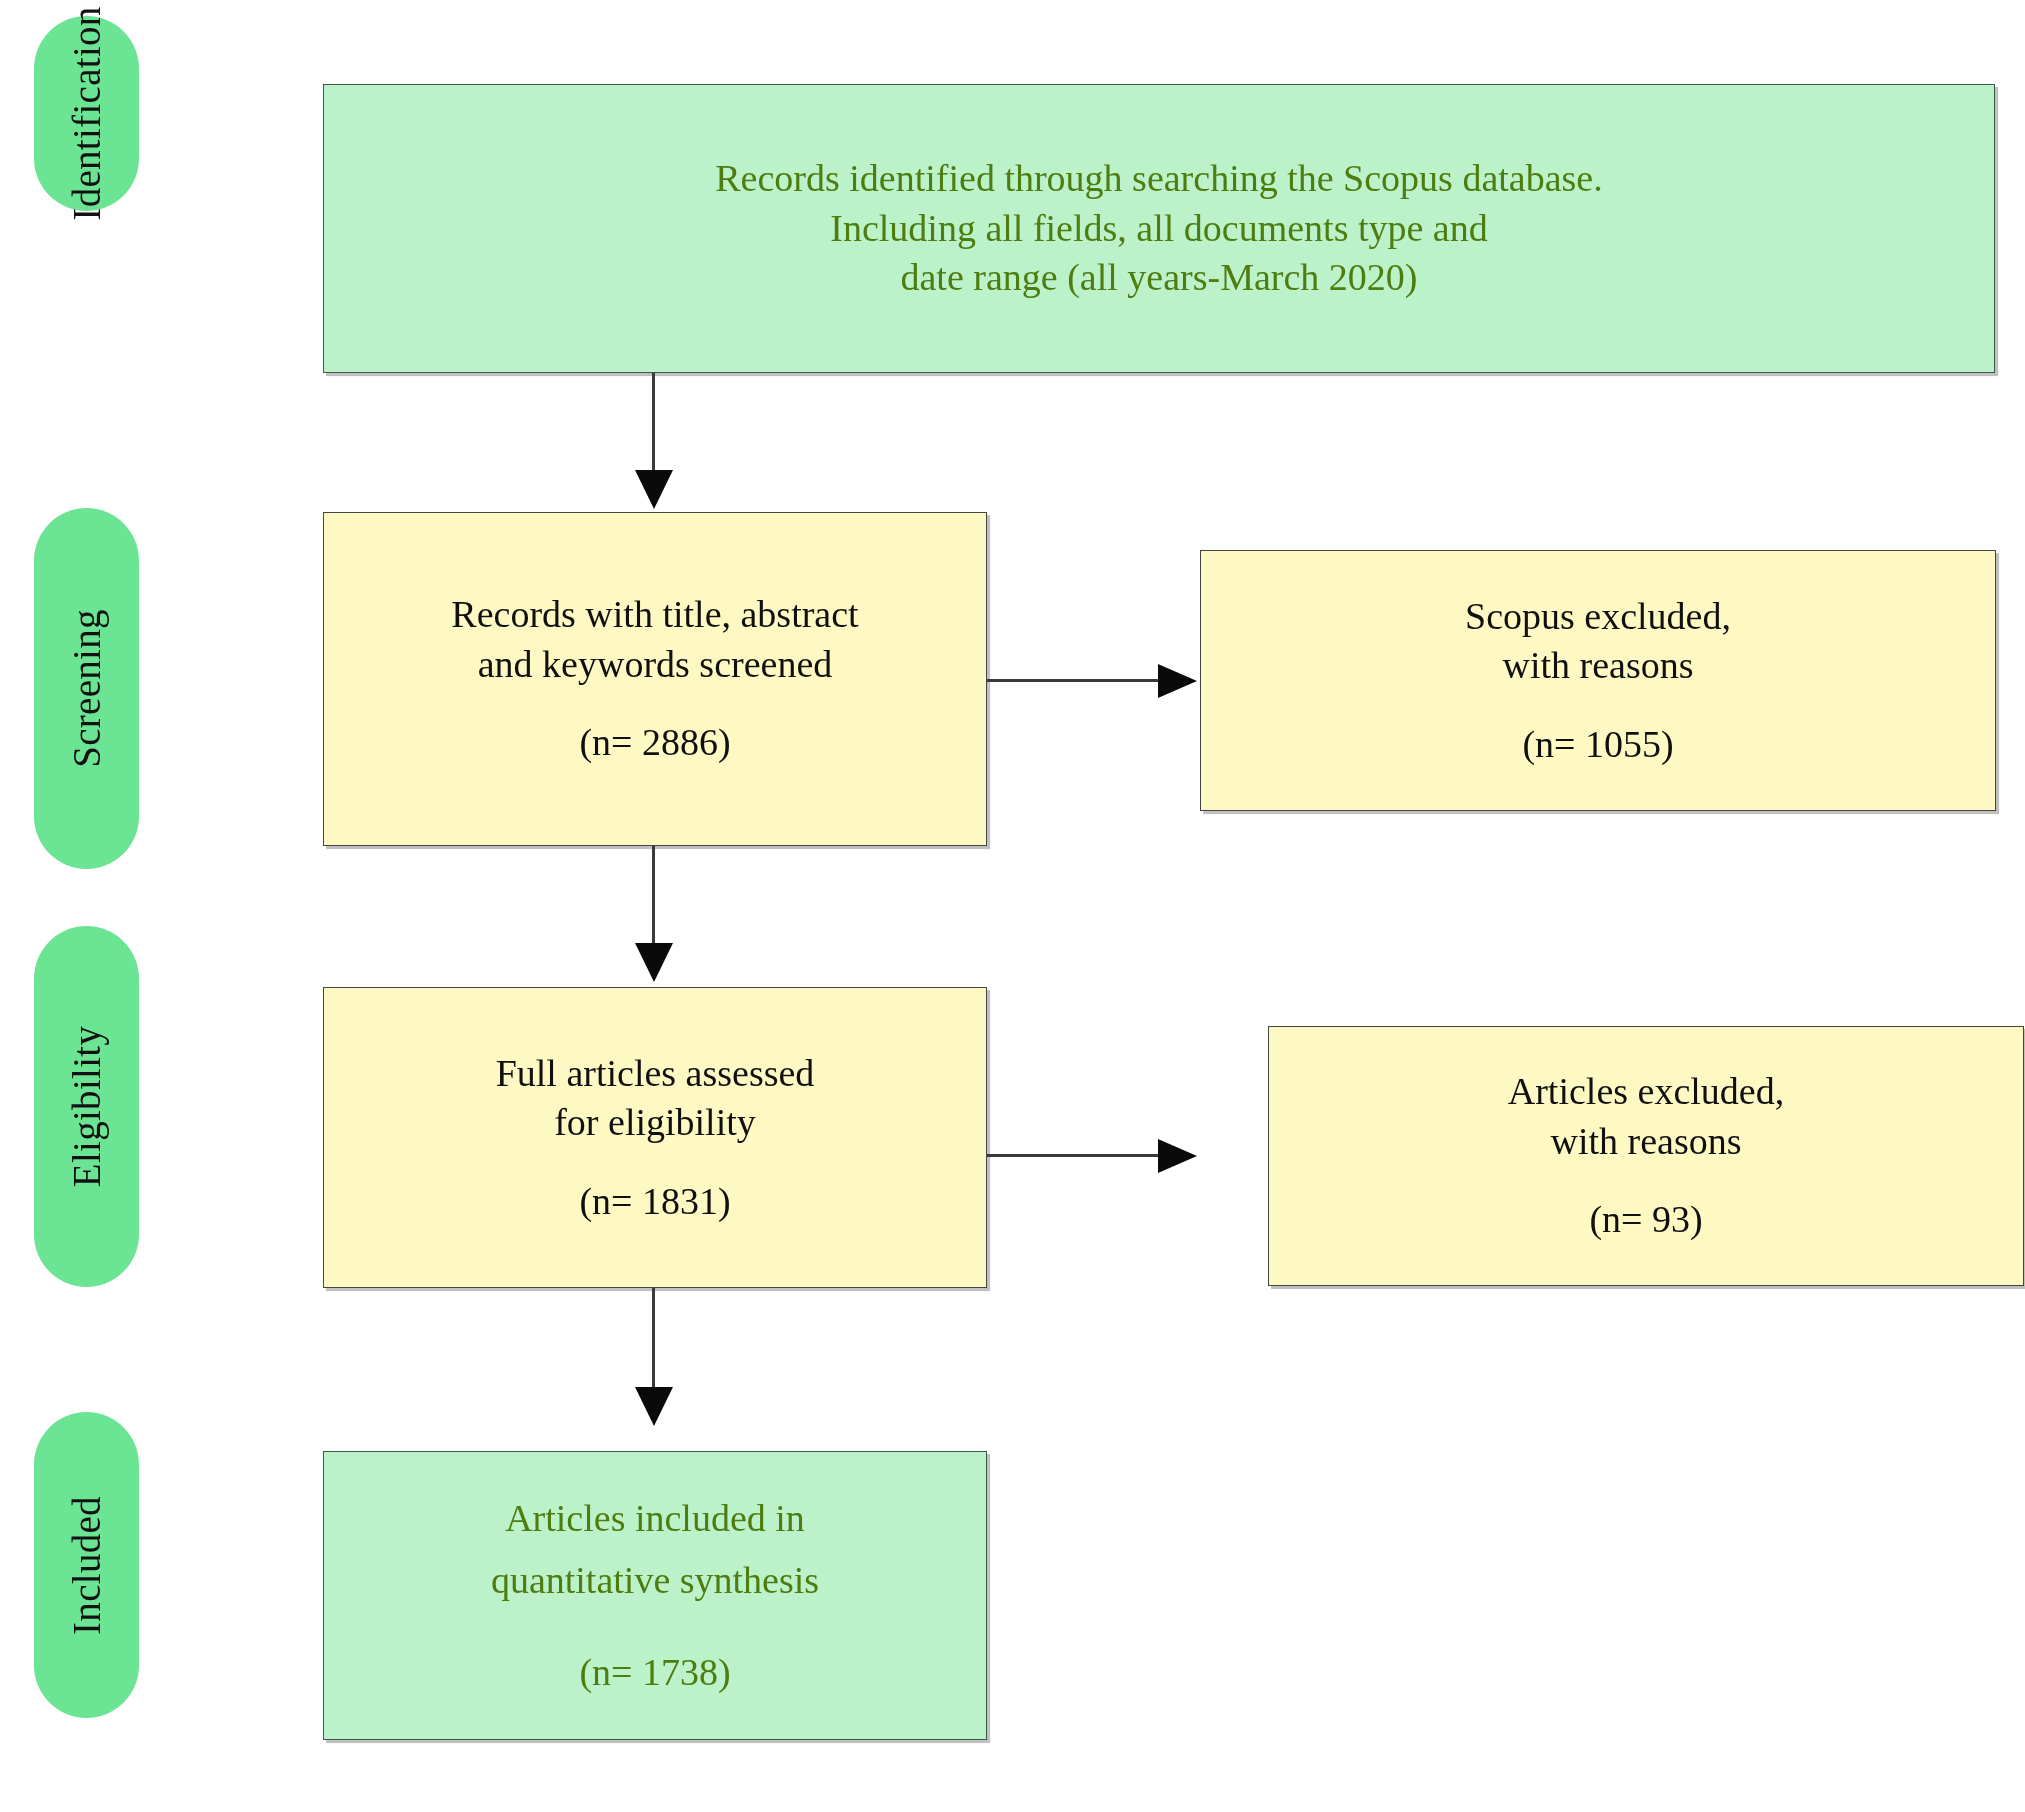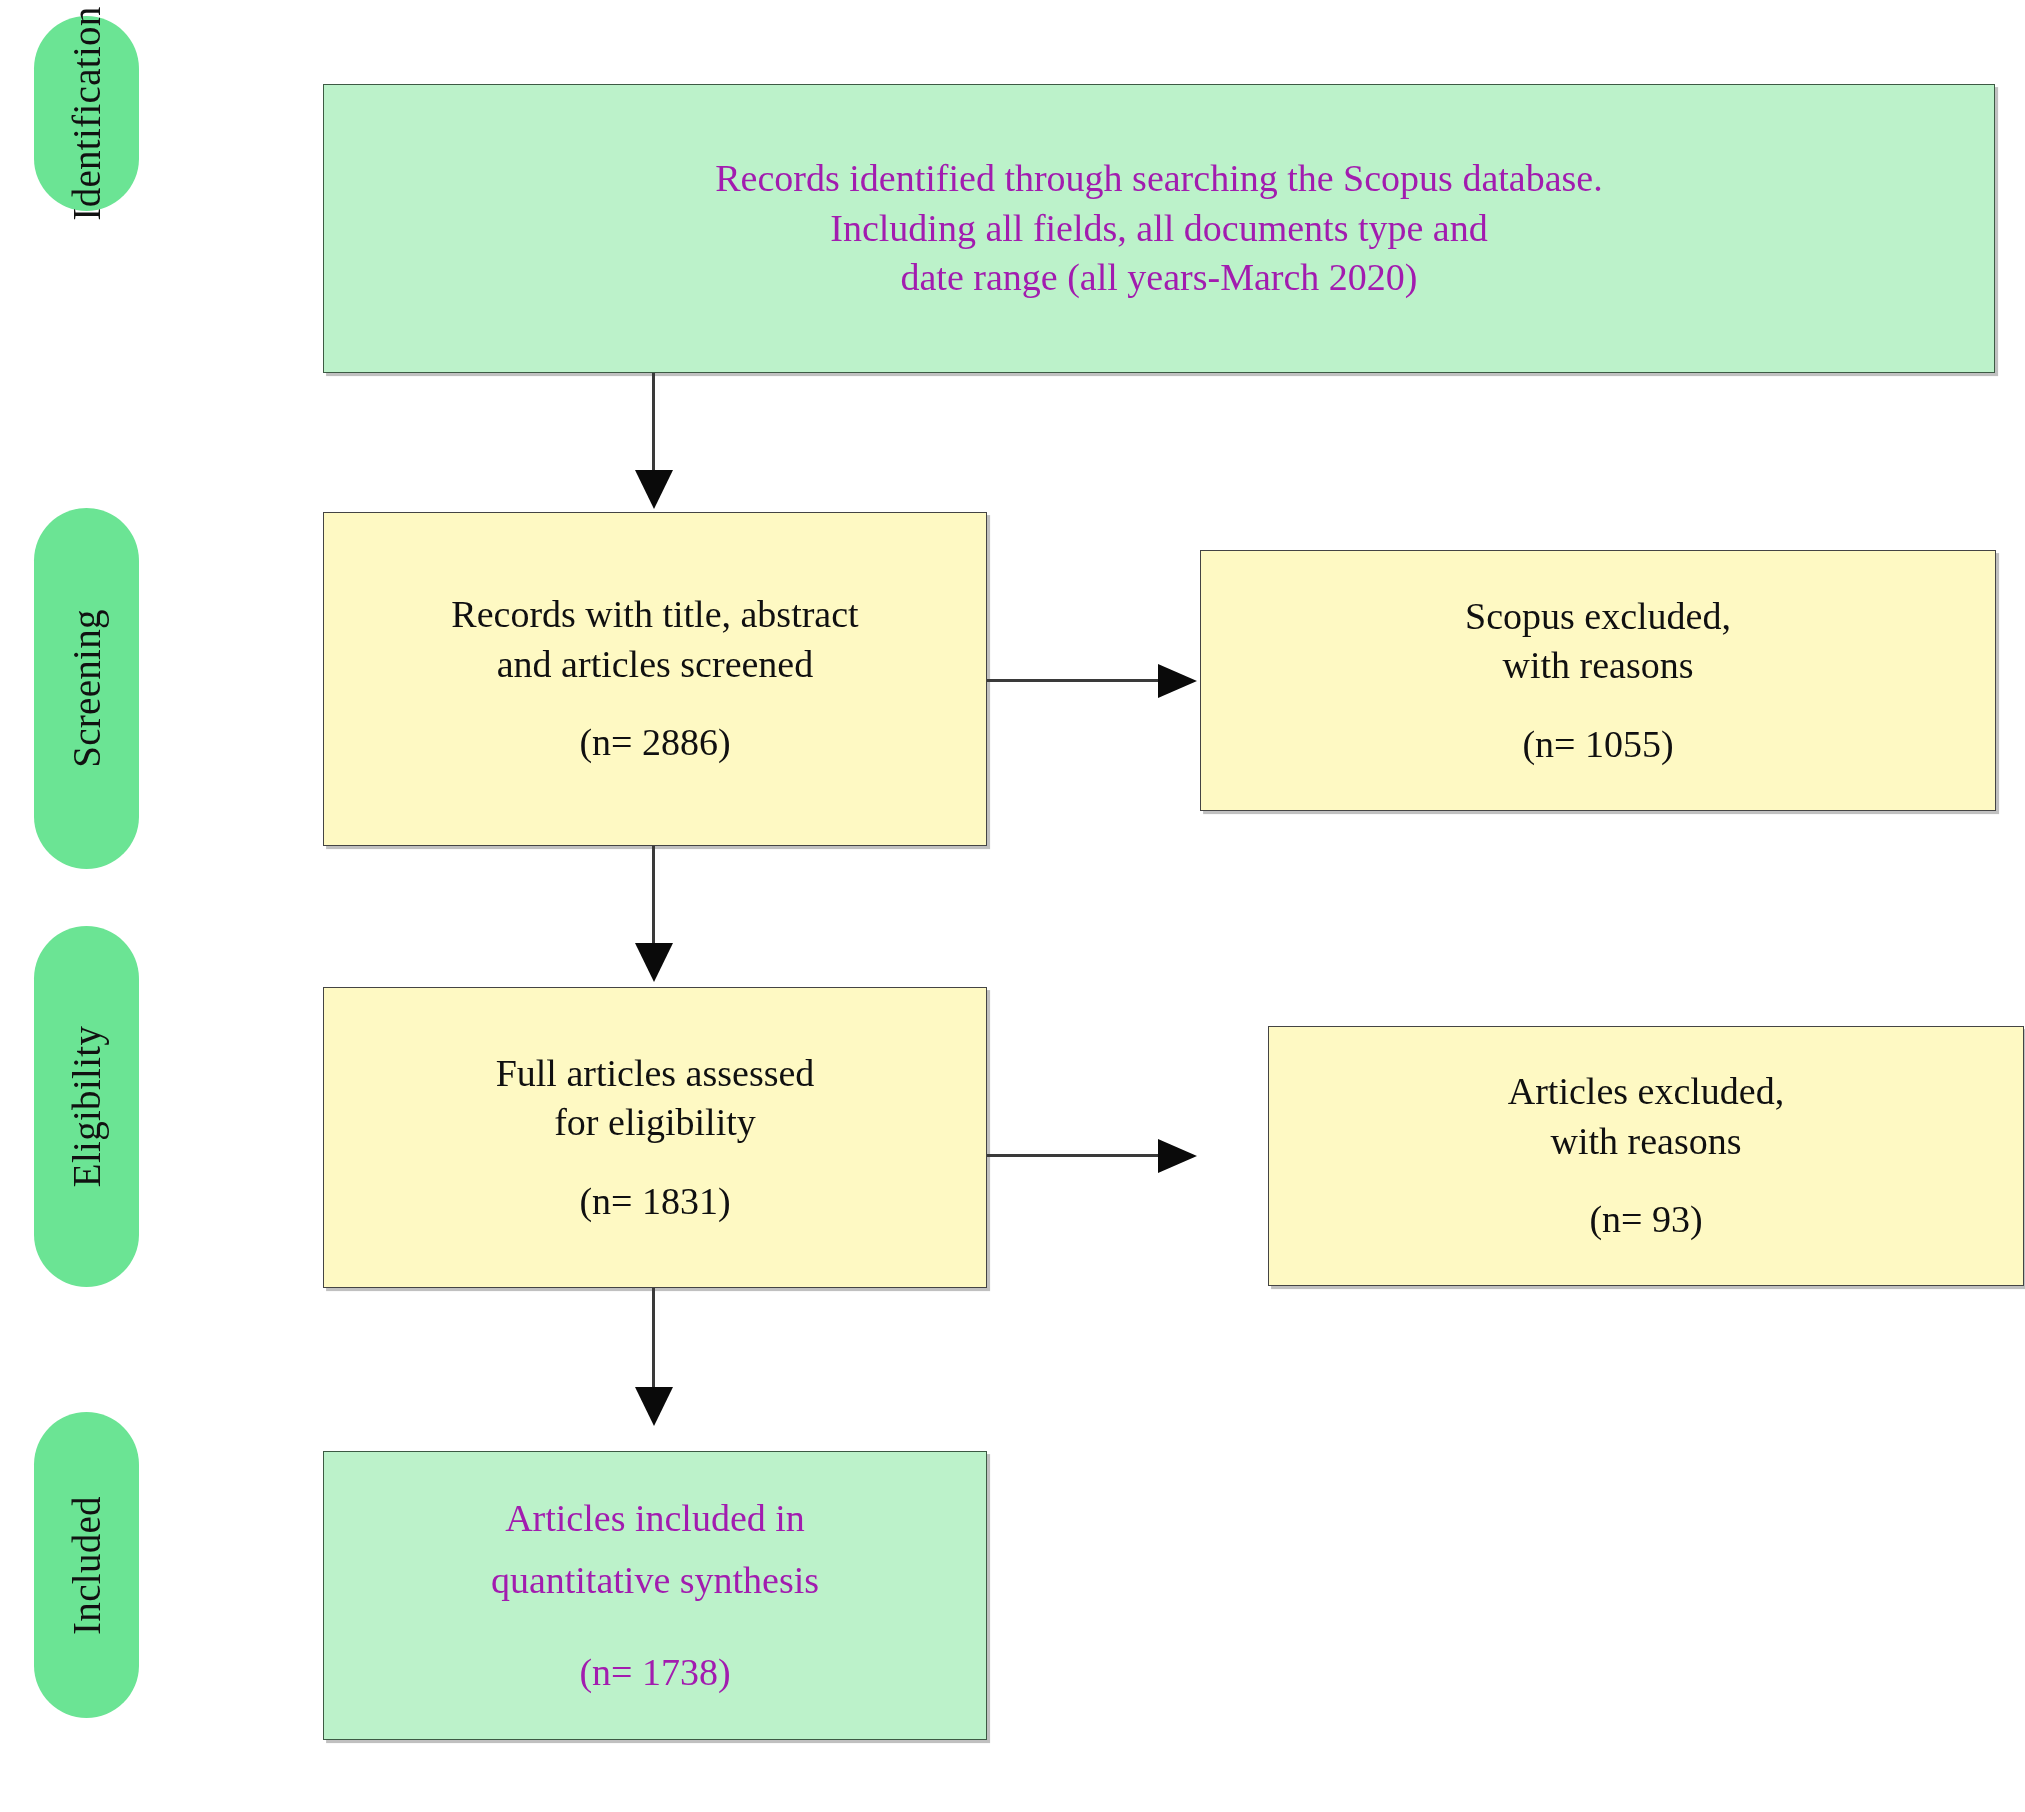--- a/index.html
+++ b/index.html
@@ -70,21 +70,21 @@
   }
   .box-count {
     font-size: 38px;
     line-height: 1.30;
     margin-top: 29px;
     white-space: nowrap;
     color: #101010;
   }
   .green-box .box-line,
   .green-box .box-count {
-    color: #a21caf;
+    color: #4d7c0f;
   }
 
   
   .conn-v {
     position: absolute;
     width: 3.1px;
     background: #3a3a3a;
   }
   .conn-h {
     position: absolute;
@@ -133,21 +133,21 @@
     <div class="box-line">Records identified through searching the Scopus database.</div>
     <div class="box-line">Including all fields, all documents type and</div>
     <div class="box-line">date range (all years-March 2020)</div>
   </div>
 
   <div class="conn-v" style="left:652px; top:373px; height:106px;"></div>
   <div class="arrow-down" style="left:635px; top:470px;"></div>
 
   <div class="flow-box white-box" style="left:323px; top:512px; width:664px; height:334px;">
     <div class="box-line">Records with title, abstract</div>
-    <div class="box-line">and articles screened</div>
+    <div class="box-line">and keywords screened</div>
     <div class="box-count">(n= 2886)</div>
   </div>
 
   <div class="conn-h" style="left:987px; top:679px; width:179px;"></div>
   <div class="arrow-right" style="left:1158px; top:664px;"></div>
 
   <div class="flow-box white-box" style="left:1200px; top:550px; width:796px; height:261px;">
     <div class="box-line">Scopus excluded,</div>
     <div class="box-line">with reasons</div>
     <div class="box-count">(n= 1055)</div>

